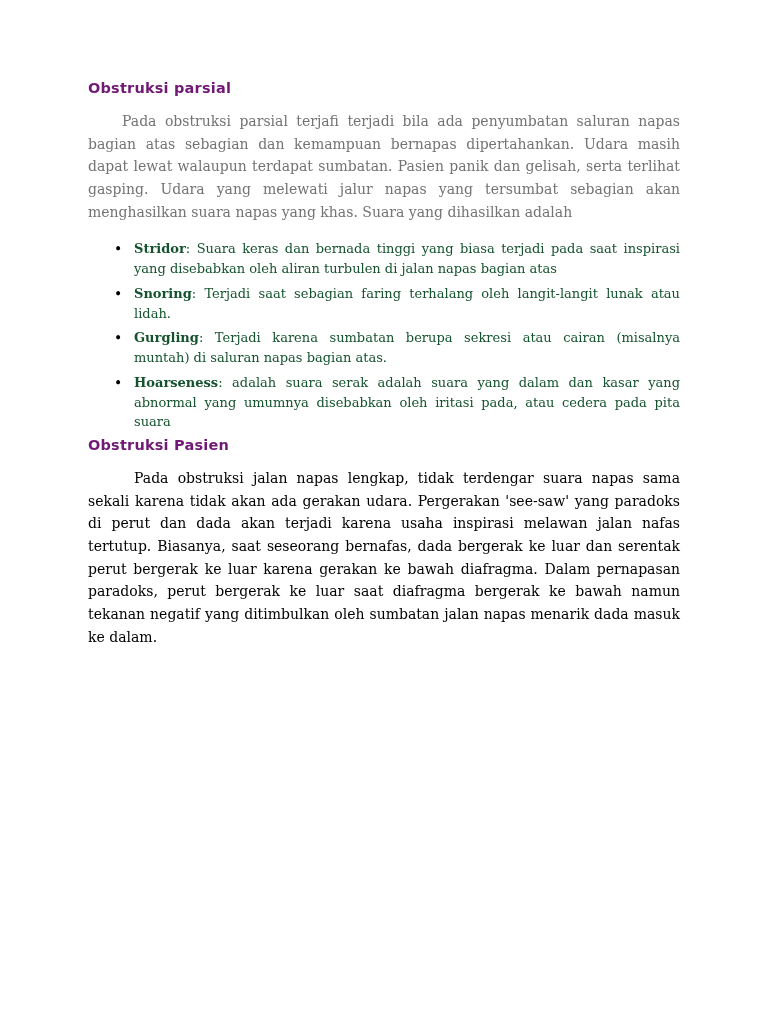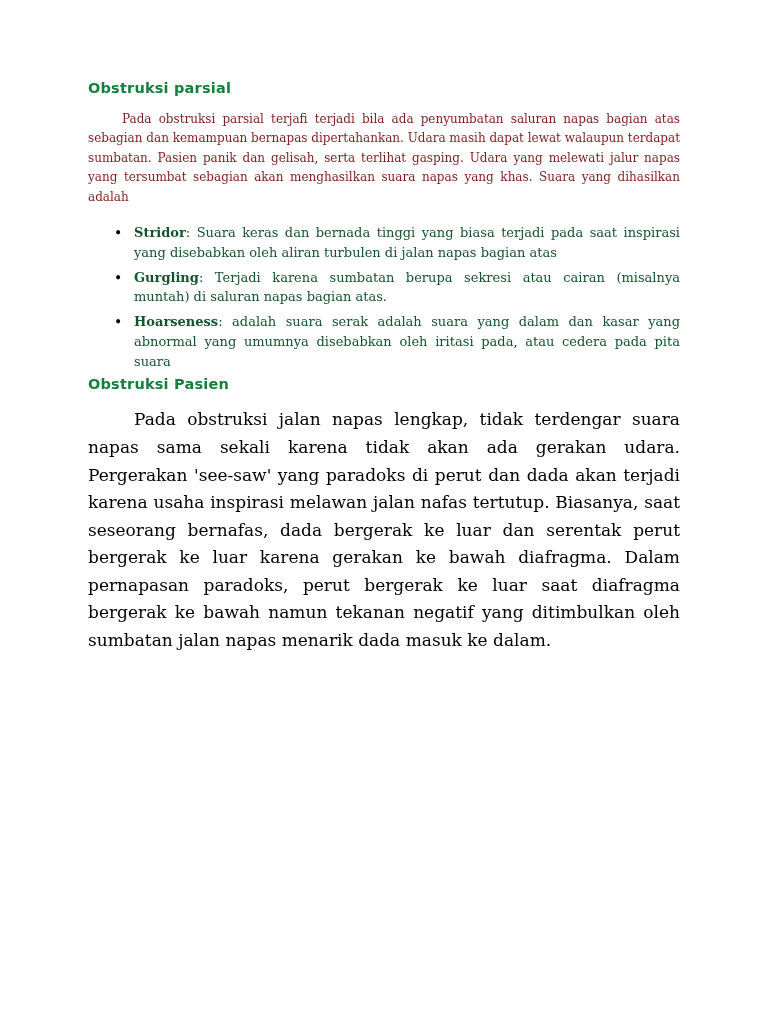--- a/index.html
+++ b/index.html
@@ -24,39 +24,39 @@
   }
   .doc-body {
     width: 592px;
   }
   h2.heading {
     font-family: "DejaVu Sans", sans-serif;
     font-size: 14.5px;
     font-weight: bold;
     letter-spacing: 0.2px;
     margin: 0 0 14px 0;
-    color: #15803d;
+    color: #701a75;
   }
   .heading-2 {
     margin-top: 34px;
   }
   p.para {
     font-family: "DejaVu Serif", serif;
-    font-size: 12px;
+    font-size: 14px;
     line-height: 1.62;
     margin: 0 0 6px 0;
     text-align: justify;
-    color: #7f1d1d;
+    color: #737373;
   }
   p.para.indent {
     text-indent: 34px;
   }
   p.para-total {
     font-family: "DejaVu Serif", serif;
-    font-size: 17px;
+    font-size: 14px;
     line-height: 1.62;
     margin: 0;
     text-align: justify;
     text-indent: 46px;
     color: #000;
   }
   ul.bullets {
     list-style: none;
     margin: 16px 0 0 0;
     padding: 0;
@@ -92,20 +92,23 @@
 
     <h2 class="heading">Obstruksi parsial</h2>
 
     <p class="para indent">Pada obstruksi parsial terjafi terjadi bila ada penyumbatan saluran napas bagian atas sebagian dan kemampuan bernapas dipertahankan. Udara masih dapat lewat walaupun terdapat sumbatan. Pasien panik dan gelisah, serta terlihat gasping. Udara yang melewati jalur napas yang tersumbat sebagian akan menghasilkan suara napas yang khas. Suara yang dihasilkan adalah</p>
 
     <ul class="bullets">
       <li>
         <span class="term">Stridor</span><span>: Suara keras dan bernada tinggi yang biasa terjadi pada saat inspirasi yang disebabkan oleh aliran turbulen di jalan napas bagian atas</span>
       </li>
       <li>
+        <span class="term">Snoring</span><span>: Terjadi saat sebagian faring terhalang oleh langit-langit lunak atau lidah.</span>
+      </li>
+      <li>
         <span class="term">Gurgling</span><span>: Terjadi karena sumbatan berupa sekresi atau cairan (misalnya muntah) di saluran napas bagian atas.</span>
       </li>
       <li>
         <span class="term">Hoarseness</span><span>: adalah suara serak adalah suara yang dalam dan kasar yang abnormal yang umumnya disebabkan oleh iritasi pada, atau cedera pada pita suara</span>
       </li>
     </ul>
 
     <h2 class="heading heading-2">Obstruksi Pasien</h2>
 
     <p class="para-total">Pada obstruksi jalan napas lengkap, tidak terdengar suara napas sama sekali karena tidak akan ada gerakan udara. Pergerakan 'see-saw' yang paradoks di perut dan dada akan terjadi karena usaha inspirasi melawan jalan nafas tertutup. Biasanya, saat seseorang bernafas, dada bergerak ke luar dan serentak perut bergerak ke luar karena gerakan ke bawah diafragma. Dalam pernapasan paradoks, perut bergerak ke luar saat diafragma bergerak ke bawah namun tekanan negatif yang ditimbulkan oleh sumbatan jalan napas menarik dada masuk ke dalam.</p>

